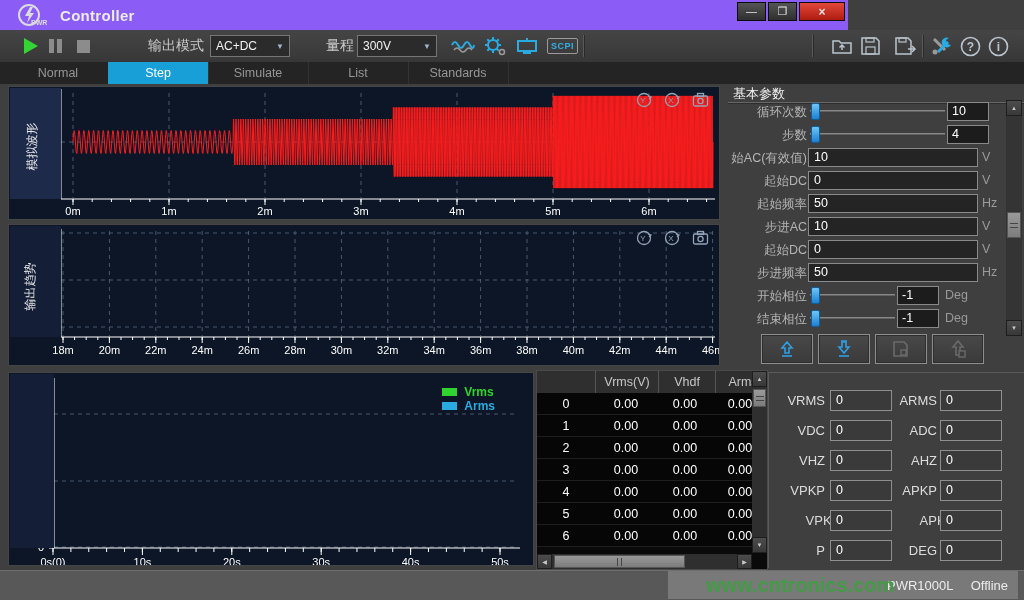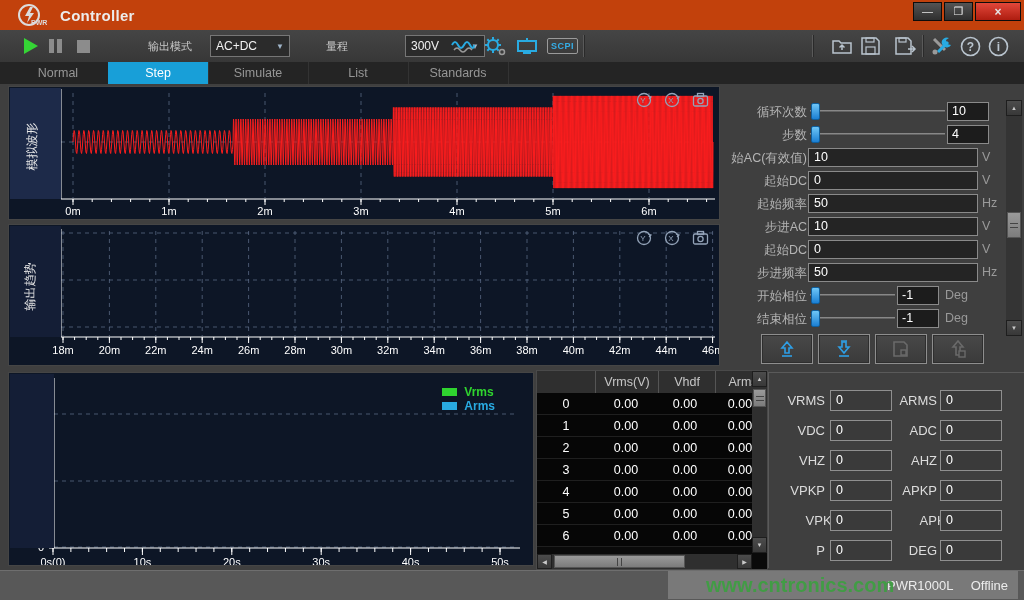--- a/index.html
+++ b/index.html
@@ -3,31 +3,31 @@
 <meta charset="utf-8">
 <style>
   html,body{margin:0;padding:0;}
   body{
     width:1024px;height:600px;position:relative;overflow:hidden;
     background:#3f3f3f;
     font-family:"Liberation Sans","DejaVu Sans",sans-serif;
     color:#ddd;font-size:12px;
   }
   
-  .titlebar{position:absolute;left:0;top:0;width:1024px;height:30px;background:#c2410c;border-bottom:1px solid #000;}
+  .titlebar{position:absolute;left:0;top:0;width:848px;height:30px;background:#8b5cf6;border-bottom:1px solid #000;}
   .applogo{position:absolute;left:14px;top:2px;}
   .apptitle{position:absolute;left:60px;top:7px;font-size:15px;font-weight:bold;color:#ececec;letter-spacing:.3px;}
   .winbtns{position:absolute;right:3px;top:2px;display:flex;gap:2px;}
   .winbtn{width:27px;height:17px;background:linear-gradient(#545454,#2f2f2f);border:1px solid #0c0c0c;color:#e6e6e6;
           display:flex;align-items:center;justify-content:center;font-size:11px;line-height:1;cursor:default;}
   .winbtn.close{width:44px;background:linear-gradient(#e2473a,#ae1d10);font-size:12px;font-weight:bold;}
   
   .toolbar{position:absolute;left:0;top:30px;width:1024px;height:32px;background:linear-gradient(#454545,#373737);border-bottom:1px solid #242424;}
   .toolbar .abs{position:absolute;top:0;height:32px;display:flex;align-items:center;}
-  .tb-label{color:#c9c9c9;font-size:11px;}
+  .tb-label{color:#c9c9c9;font-size:14px;}
   .dropdown{width:68px;height:20px;background:#2b2b2b;border:1px solid #767676;color:#f2f2f2;display:flex;align-items:center;padding:0 5px;}
   .dropdown .dd-arrow{margin-left:auto;color:#9fb4c8;font-size:8px;}
   .tb-sep{position:absolute;top:5px;width:1px;height:22px;background:#5a5a5a;box-shadow:1px 0 0 #2a2a2a;}
   .tb-icon{display:flex;align-items:center;justify-content:center;cursor:default;}
   .scpi-badge{border:1px solid #9a9a9a;border-radius:2px;color:#35aee8;font-size:9px;font-weight:bold;padding:2px 3px;letter-spacing:.5px;}
   
   .tabbar{position:absolute;left:0;top:62px;width:1024px;height:22px;background:#242424;}
   .tab{position:absolute;top:0;height:22px;width:100px;line-height:22px;text-align:center;color:#969696;font-size:12.5px;border-right:1px solid #333;}
   .tab.active{background:#189fd8;color:#fff;}
   
@@ -129,21 +129,21 @@
     </div>
   <div class="abs" style="left:210px;">
     <div class="dropdown">
       <span>AC+DC</span>
       <span class="dd-arrow">▼</span>
     </div>
   </div>
   <div class="abs" style="left:326px;">
       <span class="tb-label">量程</span>
     </div>
-  <div class="abs" style="left:357px;margin-left:48px;">
+  <div class="abs" style="left:357px;">
     <div class="dropdown">
       <span>300V</span>
       <span class="dd-arrow">▼</span>
     </div>
   </div>
   <div class="abs" style="left:451px;">
     <span class="tb-icon">
       <svg width="24" height="18" viewBox="0 0 24 18">
         <path d="M1,8 Q4,2 7,8 T13,8 T19,8 T23,8" fill="none" stroke="#29abe2" stroke-width="2"></path>
         <path d="M3,13 Q6,9 9,13 T15,13 T21,13" fill="none" stroke="#9a9a9a" stroke-width="1.5"></path>
@@ -632,20 +632,21 @@
   <div class="sb" style="left:0;top:183px;width:215px;height:15px;">
     <div class="sb-btn" style="left:0;top:0;width:15px;height:15px;">◀</div>
     <div class="sb-handle" style="left:17px;top:1px;width:131px;height:13px;">
         <span class="grip-h"></span>
       </div>
     <div class="sb-btn" style="right:0;top:0;width:15px;height:15px;">▶</div>
   </div>
 </div>
 
 <div class="params">
+  <div class="params-header">基本参数</div>
   <div id="param-rows" style="position:absolute;left:0;top:16px;width:276px;">
       <div class="prow">
         <span class="plabel">循环次数</span>
         <div class="pslider" style="left: 82px; width: 135px;">
           <div class="strack"></div>
           <div class="shandle"></div>
         </div>
         <div class="pvbox" style="left: 219px; width: 42px;">10</div>
       </div>
       <div class="prow">

